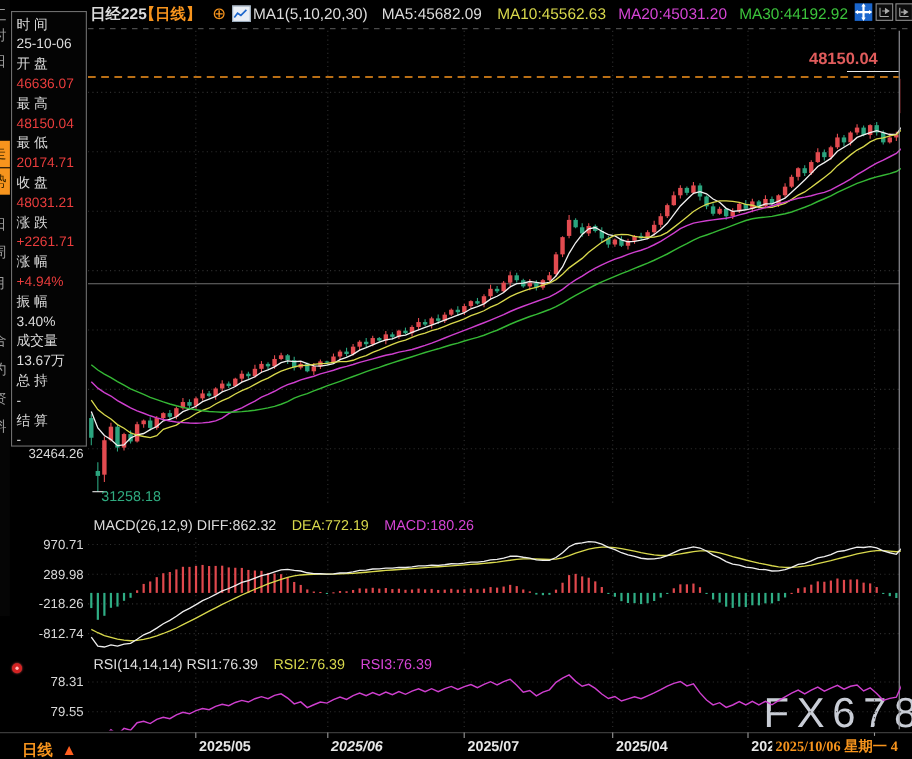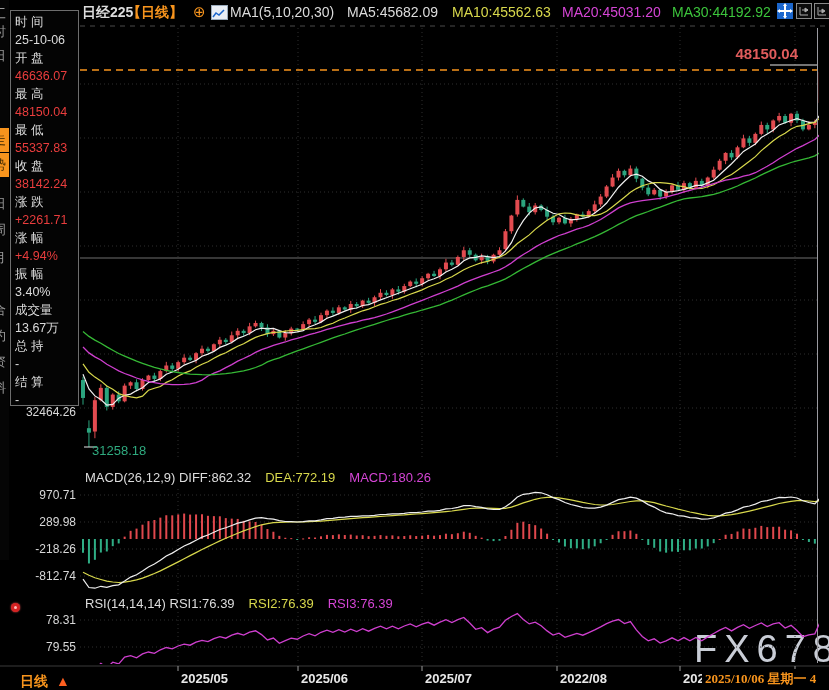--- a/index.html
+++ b/index.html
@@ -93,23 +93,23 @@
   </div>
 
 <div id="sidebar">
     <div class="row c-white">时 间</div>
     <div class="row c-white">25-10-06</div>
     <div class="row c-white">开 盘</div>
     <div class="row c-red">46636.07</div>
     <div class="row c-white">最 高</div>
     <div class="row c-red">48150.04</div>
     <div class="row c-white">最 低</div>
-    <div class="row c-red">55337.83</div>
+    <div class="row c-red">20174.71</div>
     <div class="row c-white">收 盘</div>
-    <div class="row c-red">38142.24</div>
+    <div class="row c-red">48031.21</div>
     <div class="row c-white">涨 跌</div>
     <div class="row c-red">+2261.71</div>
     <div class="row c-white">涨 幅</div>
     <div class="row c-red">+4.94%</div>
     <div class="row c-white">振 幅</div>
     <div class="row c-white">3.40%</div>
     <div class="row c-white">成交量</div>
     <div class="row c-white">13.67万</div>
     <div class="row c-white">总 持</div>
     <div class="row c-white">-</div>
@@ -579,22 +579,22 @@
       <rect x="819.8000000000001" y="532.0033086505542" width="2" height="6.9966913494457685" fill="#e0484d"></rect>
       <polyline points="83,572.2 88.95,575.2 94.9,577.8 100.85,579.5 106.8,581.1 112.75,582.0 118.7,582.5 124.65,582.2 130.6,581.2 136.55,579.9 142.5,578.1 148.45,575.9 154.4,573.5 160.35000000000002,570.9 166.3,567.9 172.25,564.9 178.2,561.9 184.15,558.7 190.10000000000002,555.6 196.05,552.6 202,549.5 207.95,546.6 213.9,543.7 219.85,540.9 225.8,538.3 231.75,535.7 237.70000000000002,533.2 243.65,530.9 249.6,528.7 255.55,526.6 261.5,524.8 267.45000000000005,523.6 273.4,522.7 279.35,522.3 285.3,522.1 291.25,522.0 297.20000000000005,522.0 303.15,522.0 309.1,521.7 315.05,521.5 321,521.2 326.95000000000005,520.7 332.9,520.2 338.85,519.6 344.8,519.1 350.75,518.6 356.7,518.2 362.65000000000003,517.7 368.6,517.3 374.55,516.9 380.5,516.4 386.45,516.0 392.40000000000003,515.6 398.35,515.2 404.3,514.9 410.25,514.4 416.2,514.0 422.15000000000003,513.6 428.1,513.1 434.05,512.7 440,512.2 445.95,511.6 451.90000000000003,511.0 457.85,510.2 463.8,509.3 469.75,508.5 475.7,508.1 481.65000000000003,508.0 487.6,508.2 493.55,508.4 499.5,508.6 505.45,508.3 511.40000000000003,507.1 517.35,505.1 523.3,502.9 529.25,501.1 535.2,499.3 541.1500000000001,498.0 547.1,497.4 553.05,497.4 559,497.8 564.95,498.8 570.9000000000001,499.9 576.85,501.1 582.8,502.4 588.75,503.5 594.7,504.5 600.65,505.0 606.6,505.0 612.5500000000001,504.5 618.5,503.5 624.45,502.5 630.4,501.5 636.35,500.8 642.3000000000001,500.8 648.25,501.6 654.2,502.7 660.15,504.3 666.1,506.0 672.0500000000001,507.5 678,509.1 683.95,510.5 689.9,512.0 695.85,513.1 701.8000000000001,514.3 707.75,515.3 713.7,515.8 719.65,515.8 725.6,515.3 731.5500000000001,514.6 737.5,513.7 743.45,512.4 749.4,511.1 755.35,509.7 761.3000000000001,508.1 767.25,506.6 773.2,505.1 779.15,503.5 785.1,502.4 791.0500000000001,501.3 797,500.6 802.95,500.6 808.9,501.0 814.85,501.6 820.8000000000001,500.7 " fill="none" stroke="#d8d84c" stroke-width="1.2"></polyline>
       <polyline points="83,579.1 88.95,587.5 94.9,588.2 100.85,586.3 106.8,587.3 112.75,585.6 118.7,584.8 124.65,581.1 130.6,577.1 136.55,574.7 142.5,571.0 148.45,567.0 154.4,564.0 160.35000000000002,560.2 166.3,556.0 172.25,553.1 178.2,549.6 184.15,546.0 190.10000000000002,543.4 196.05,540.3 202,537.1 207.95,535.0 213.9,532.3 219.85,529.5 225.8,527.8 231.75,525.5 237.70000000000002,523.2 243.65,521.9 249.6,519.9 255.55,518.1 261.5,517.6 267.45000000000005,518.6 273.4,519.1 279.35,520.7 285.3,521.5 291.25,521.6 297.20000000000005,522.0 303.15,521.7 309.1,520.9 315.05,520.8 321,519.9 326.95000000000005,518.6 332.9,518.3 338.85,517.3 344.8,517.2 350.75,516.4 356.7,516.4 362.65000000000003,515.8 368.6,515.9 374.55,515.4 380.5,514.5 386.45,514.4 392.40000000000003,513.8 398.35,513.9 404.3,513.4 410.25,512.5 416.2,512.6 422.15000000000003,512.0 428.1,511.1 434.05,511.1 440,510.3 445.95,508.9 451.90000000000003,508.5 457.85,507.3 463.8,505.7 469.75,505.5 475.7,506.6 481.65000000000003,507.3 487.6,508.9 493.55,509.5 499.5,509.5 505.45,506.8 511.40000000000003,502.5 517.35,497.0 523.3,494.3 529.25,493.6 535.2,492.4 541.1500000000001,492.8 547.1,494.7 553.05,497.6 559,499.6 564.95,502.5 570.9000000000001,504.5 576.85,505.8 582.8,507.5 588.75,508.2 594.7,508.1 600.65,507.1 606.6,505.1 612.5500000000001,502.4 618.5,499.6 624.45,498.6 630.4,497.2 636.35,498.2 642.3000000000001,500.9 648.25,504.6 654.2,507.1 660.15,510.5 666.1,512.8 672.0500000000001,513.8 678,515.6 683.95,516.2 689.9,517.6 695.85,517.9 701.8000000000001,519.1 707.75,519.0 713.7,517.9 719.65,515.8 725.6,513.1 731.5500000000001,512.1 737.5,509.9 743.45,507.1 749.4,506.0 755.35,504.1 761.3000000000001,501.5 767.25,500.7 773.2,499.0 779.15,497.4 785.1,497.7 791.0500000000001,497.0 797,498.0 802.95,500.7 808.9,502.5 814.85,503.9 820.8000000000001,497.2 " fill="none" stroke="#eeeeee" stroke-width="1.2"></polyline>
     </g>
     <g clip-path="url(#clipRsi)">
       <polyline points="83,689.1 88.95,692.4 94.9,669.7 100.85,663.3 106.8,668.0 112.75,662.2 118.7,663.9 124.65,657.0 130.6,655.7 136.55,657.8 142.5,653.9 148.45,652.0 154.4,653.3 160.35000000000002,649.8 166.3,647.5 172.25,648.9 178.2,646.0 184.15,644.1 190.10000000000002,645.2 196.05,642.2 202,640.3 207.95,641.6 213.9,638.6 219.85,636.7 225.8,638.2 231.75,635.2 237.70000000000002,633.3 243.65,635.1 249.6,632.2 255.55,630.8 261.5,634.6 267.45000000000005,639.9 273.4,638.1 279.35,643.3 285.3,640.7 291.25,638.2 297.20000000000005,639.2 303.15,636.0 309.1,633.7 315.05,635.8 321,632.3 326.95000000000005,630.1 332.9,632.4 338.85,629.6 344.8,632.0 350.75,629.1 356.7,631.6 362.65000000000003,628.7 368.6,631.2 374.55,628.3 380.5,626.2 386.45,628.8 392.40000000000003,626.1 398.35,628.8 404.3,626.0 410.25,624.0 416.2,626.8 422.15000000000003,624.2 428.1,622.3 434.05,625.2 440,622.2 445.95,619.7 451.90000000000003,622.6 457.85,619.6 463.8,617.5 469.75,623.0 475.7,629.3 481.65000000000003,627.7 487.6,632.6 493.55,629.2 499.5,627.1 505.45,620.3 511.40000000000003,616.5 517.35,613.6 523.3,619.4 529.25,623.9 535.2,622.1 541.1500000000001,625.8 547.1,630.9 553.05,635.0 559,633.2 564.95,637.3 570.9000000000001,635.3 576.85,633.4 582.8,635.2 588.75,632.6 594.7,629.9 600.65,626.9 606.6,623.7 612.5500000000001,621.2 618.5,619.5 624.45,623.5 630.4,621.6 636.35,629.9 642.3000000000001,636.4 648.25,640.8 654.2,638.8 660.15,643.1 666.1,640.9 672.0500000000001,637.8 678,640.8 683.95,637.6 689.9,640.8 695.85,637.5 701.8000000000001,640.7 707.75,636.9 713.7,633.5 719.65,630.1 725.6,627.4 731.5500000000001,630.9 737.5,627.4 743.45,624.7 749.4,628.3 755.35,625.5 761.3000000000001,623.0 767.25,626.5 773.2,623.9 779.15,622.7 785.1,628.1 791.0500000000001,625.3 797,630.5 802.95,636.7 808.9,634.9 814.85,633.8 820.8000000000001,620.5 " fill="none" stroke="#cf3fcf" stroke-width="1.3"></polyline>
     </g>
   </svg>
 
 <div class="xlabel" style="left: 181px;">2025/05</div>
-<div class="xlabel" style="left: 301px;">2025/06</div>
+<div class="xlabel" style="left: 301px; font-style: italic;">2025/06</div>
 <div class="xlabel" style="left: 425px;">2025/07</div>
-<div class="xlabel" style="left: 560px;">2022/08</div>
+<div class="xlabel" style="left: 560px;">2025/04</div>
 <div class="xlabel" style="left: 683px;">2025/09</div>
 <div class="ytick" style="top: 488px;">970.71</div>
 <div class="ytick" style="top: 515px;">289.98</div>
 <div class="ytick" style="top: 542px;">-218.26</div>
 <div class="ytick" style="top: 569px;">-812.74</div>
 <div class="ytick" style="top: 613px;">78.31</div>
 <div class="ytick" style="top: 640px;">79.55</div>
 
 </body></html>

